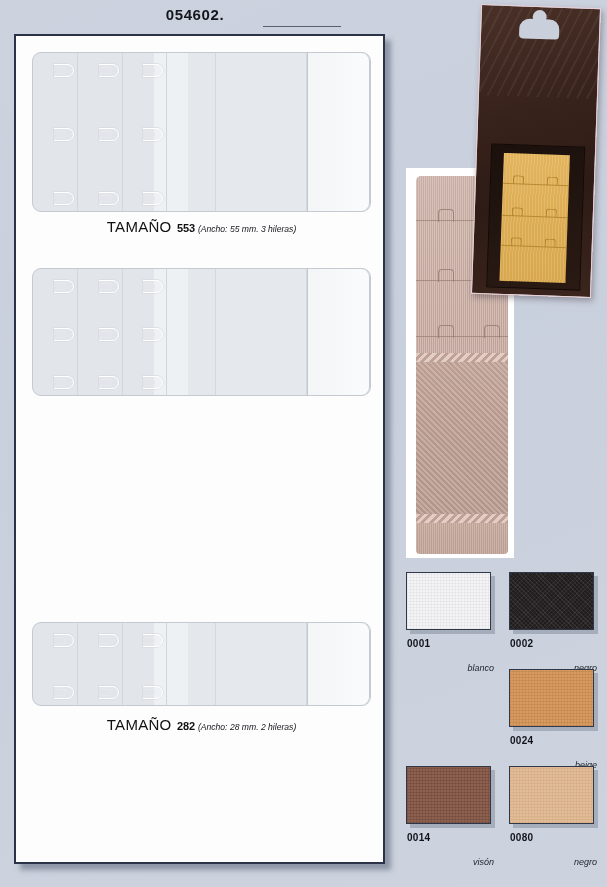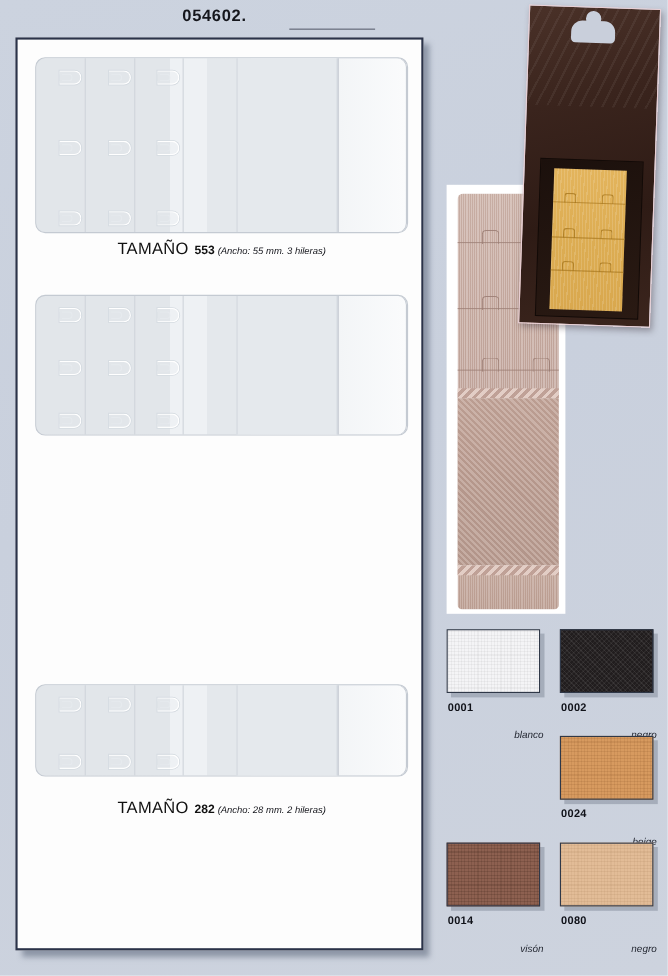--- a/index.html
+++ b/index.html
@@ -214,21 +214,21 @@
           <div class="tail-inner"></div>
           <div class="tail"></div>
           <div class="hook" style="left: 21px; top: 11px;"></div>
           <div class="hook" style="left: 66px; top: 11px;"></div>
           <div class="hook" style="left: 110px; top: 11px;"></div>
           <div class="hook" style="left: 21px; top: 63px;"></div>
           <div class="hook" style="left: 66px; top: 63px;"></div>
           <div class="hook" style="left: 110px; top: 63px;"></div>
         </div>
       </div>
-      <div class="size-caption" style="top: 104px;"><b>TAMAÑO</b>&nbsp; <span class="num">282</span> <i>(Ancho: 28 mm. 2 hileras)</i></div>
+      <div class="size-caption" style="top: 94px;"><b>TAMAÑO</b>&nbsp; <span class="num">282</span> <i>(Ancho: 28 mm. 2 hileras)</i></div>
     </div>
   </div>
 
 <div id="photo-extender">
   <div class="ph-fabric">
     <div class="ph-row" style="top:44px"></div>
     <div class="ph-row" style="top:104px"></div>
     <div class="ph-row" style="top:160px"></div>
     <div class="ph-hook" style="left:22px;top:33px"></div>
     <div class="ph-hook" style="left:68px;top:33px"></div>

